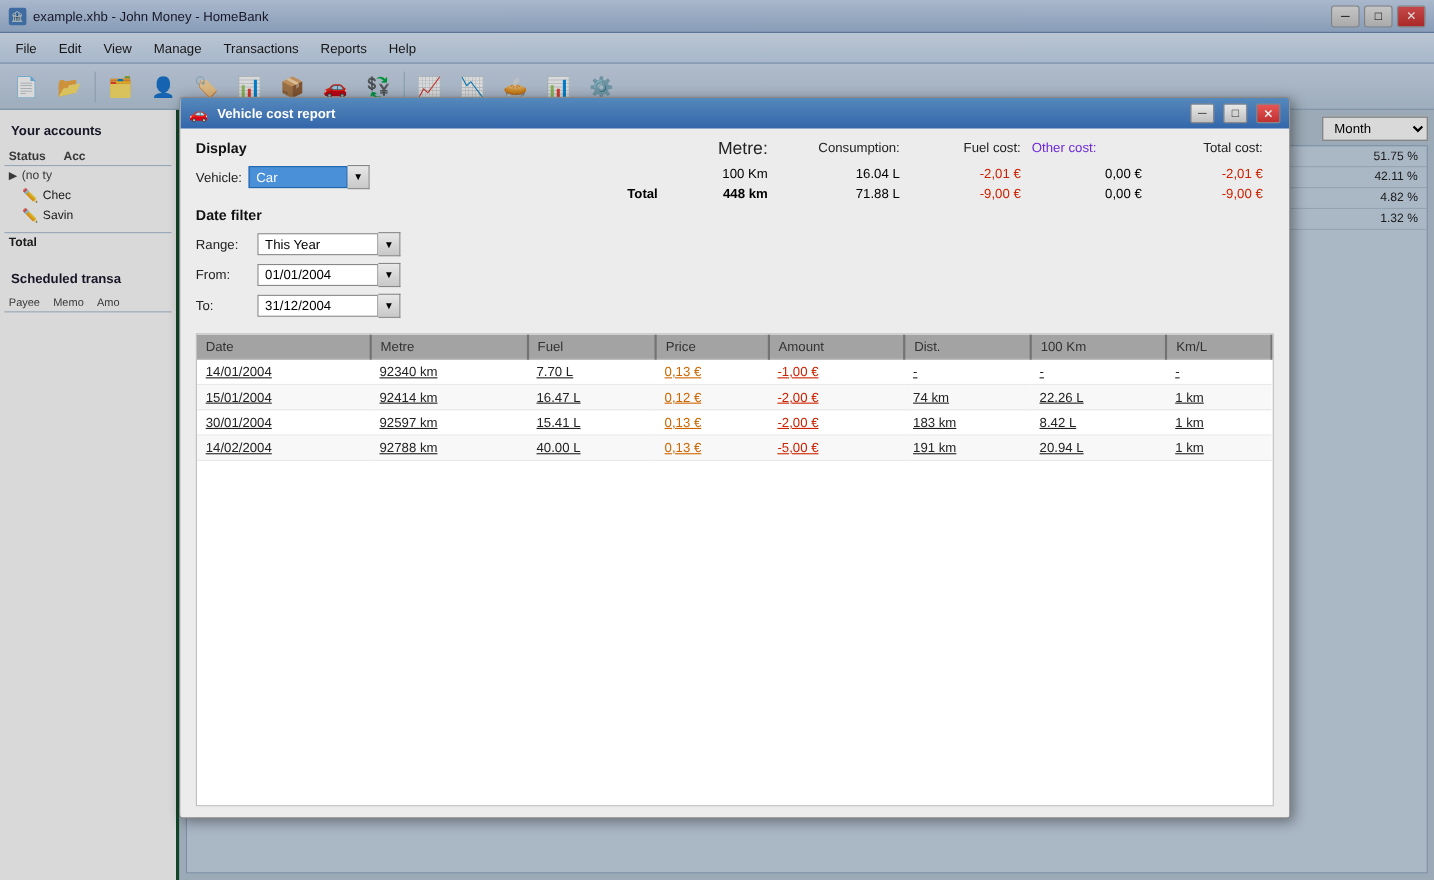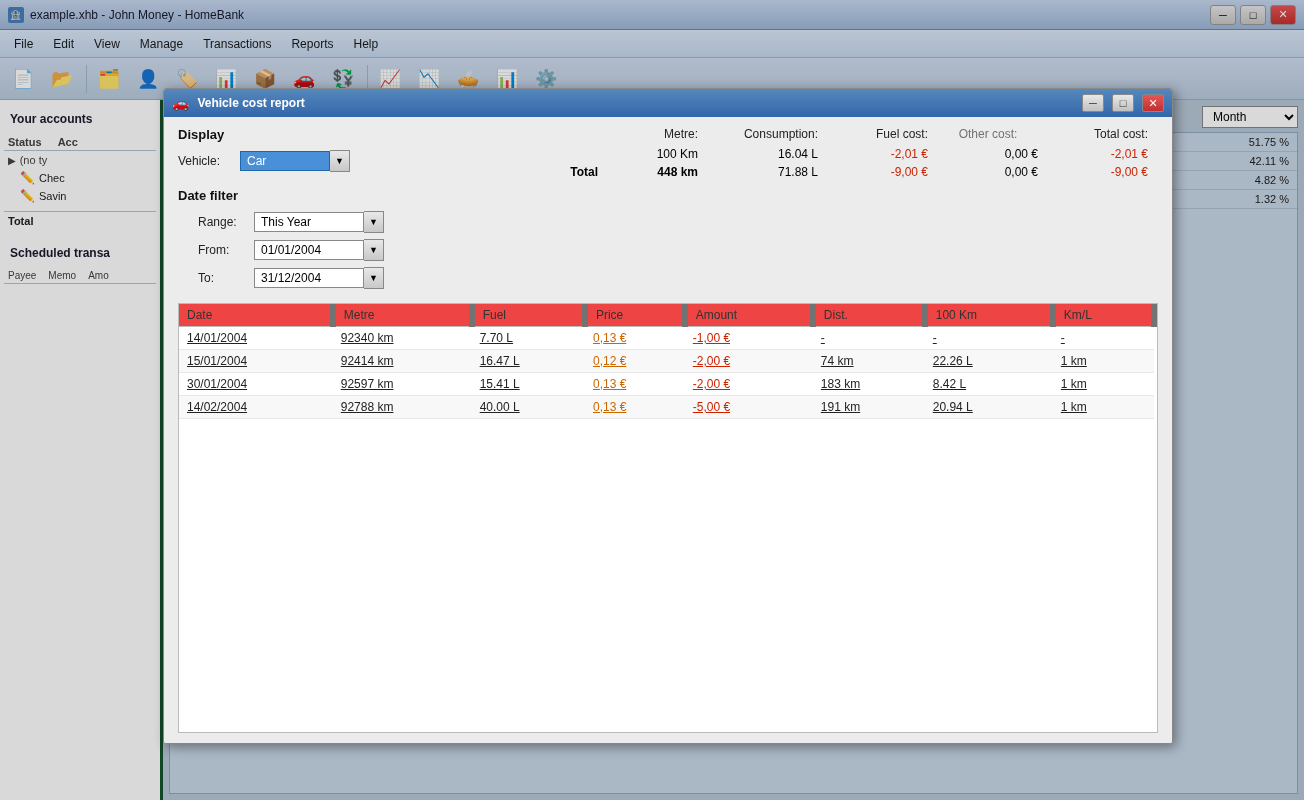--- a/index.html
+++ b/index.html
@@ -251,21 +251,21 @@
     }
     .display-title {
       font-size: 13px;
       font-weight: bold;
       color: #111;
       margin-bottom: 8px;
     }
     .vehicle-row {
       display: flex;
       align-items: center;
-      gap: 20px;
+      gap: 6px;
     }
     .vehicle-label {
       font-size: 12px;
       color: #222;
     }
     .vehicle-select-box {
       display: flex;
       align-items: center;
     }
     .vehicle-input {
@@ -290,21 +290,20 @@
       font-size: 13px;
       font-weight: bold;
       color: #111;
       margin-bottom: 8px;
     }
     .filter-row {
       display: flex;
       align-items: center;
       margin-bottom: 6px;
       gap: 8px;
-      margin-left: 20px;
     }
     .filter-label {
       font-size: 12px;
       color: #222;
       min-width: 48px;
     }
     .filter-select-box {
       display: flex;
       align-items: center;
     }
@@ -323,27 +322,27 @@
       display: flex; align-items: center; justify-content: center;
       cursor: pointer;
       font-size: 9px;
     }
     .data-table {
       width: 100%;
       border-collapse: collapse;
       font-size: 12px;
     }
     .data-table th {
-      background: #ef4444;
+      background: #a3a3a3;
       border-bottom: 1px solid #bbb;
       padding: 4px 8px;
       text-align: left;
       color: #333;
       font-weight: normal;
-      border-right: 6px solid #737373;
+      border-right: 2px solid #737373;
     }
     .data-table td {
       padding: 4px 8px;
       border-bottom: 1px solid #e8e8e8;
       color: #222;
       text-decoration: underline;
     }
     .data-table tr:nth-child(even) td { background: #f8f8f8; }
 
     
@@ -517,24 +516,24 @@
                   <input class="filter-input" type="text" value="31/12/2004" style="">
                   <div class="filter-dropdown-btn">▼</div>
                 </div>
               </div>
             </div>
           </div>
 
           <div style="flex:1; margin-left:20px;">
 
             <div style="display:flex; justify-content:flex-end; margin-bottom:6px;">
-              <span style="min-width:100px; text-align:right; font-size:12px; color:#222; padding-right:10px;">Metre:</span>
+              <span style="min-width:100px; text-align:right; font-size:16px; color:#222; padding-right:10px;">Metre:</span>
               <span style="min-width:120px; text-align:right; font-size:12px; color:#222; padding-right:10px;">Consumption:</span>
               <span style="min-width:110px; text-align:right; font-size:12px; color:#222; padding-right:10px;">Fuel cost:</span>
-              <span style="min-width:110px; text-align:center; font-size:12px; color:#737373; padding-right:10px;">Other cost:</span>
+              <span style="min-width:110px; text-align:left; font-size:12px; color:#6d28d9; padding-right:10px;">Other cost:</span>
               <span style="min-width:110px; text-align:right; font-size:12px; color:#222; padding-right:10px;">Total cost:</span>
             </div>
 
             <div style="display:flex; justify-content:flex-end; margin-bottom:4px;">
               <span style="min-width:100px; text-align:right; font-size:12px; padding-right:10px;">100 Km</span>
               <span style="min-width:120px; text-align:right; font-size:12px; padding-right:10px;">16.04 L</span>
               <span style="min-width:110px; text-align:right; font-size:12px; padding-right:10px; color:#cc2200;">-2,01 €</span>
               <span style="min-width:110px; text-align:right; font-size:12px; padding-right:10px;">0,00 €</span>
               <span style="min-width:110px; text-align:right; font-size:12px; padding-right:10px; color:#cc2200;">-2,01 €</span>
             </div>

